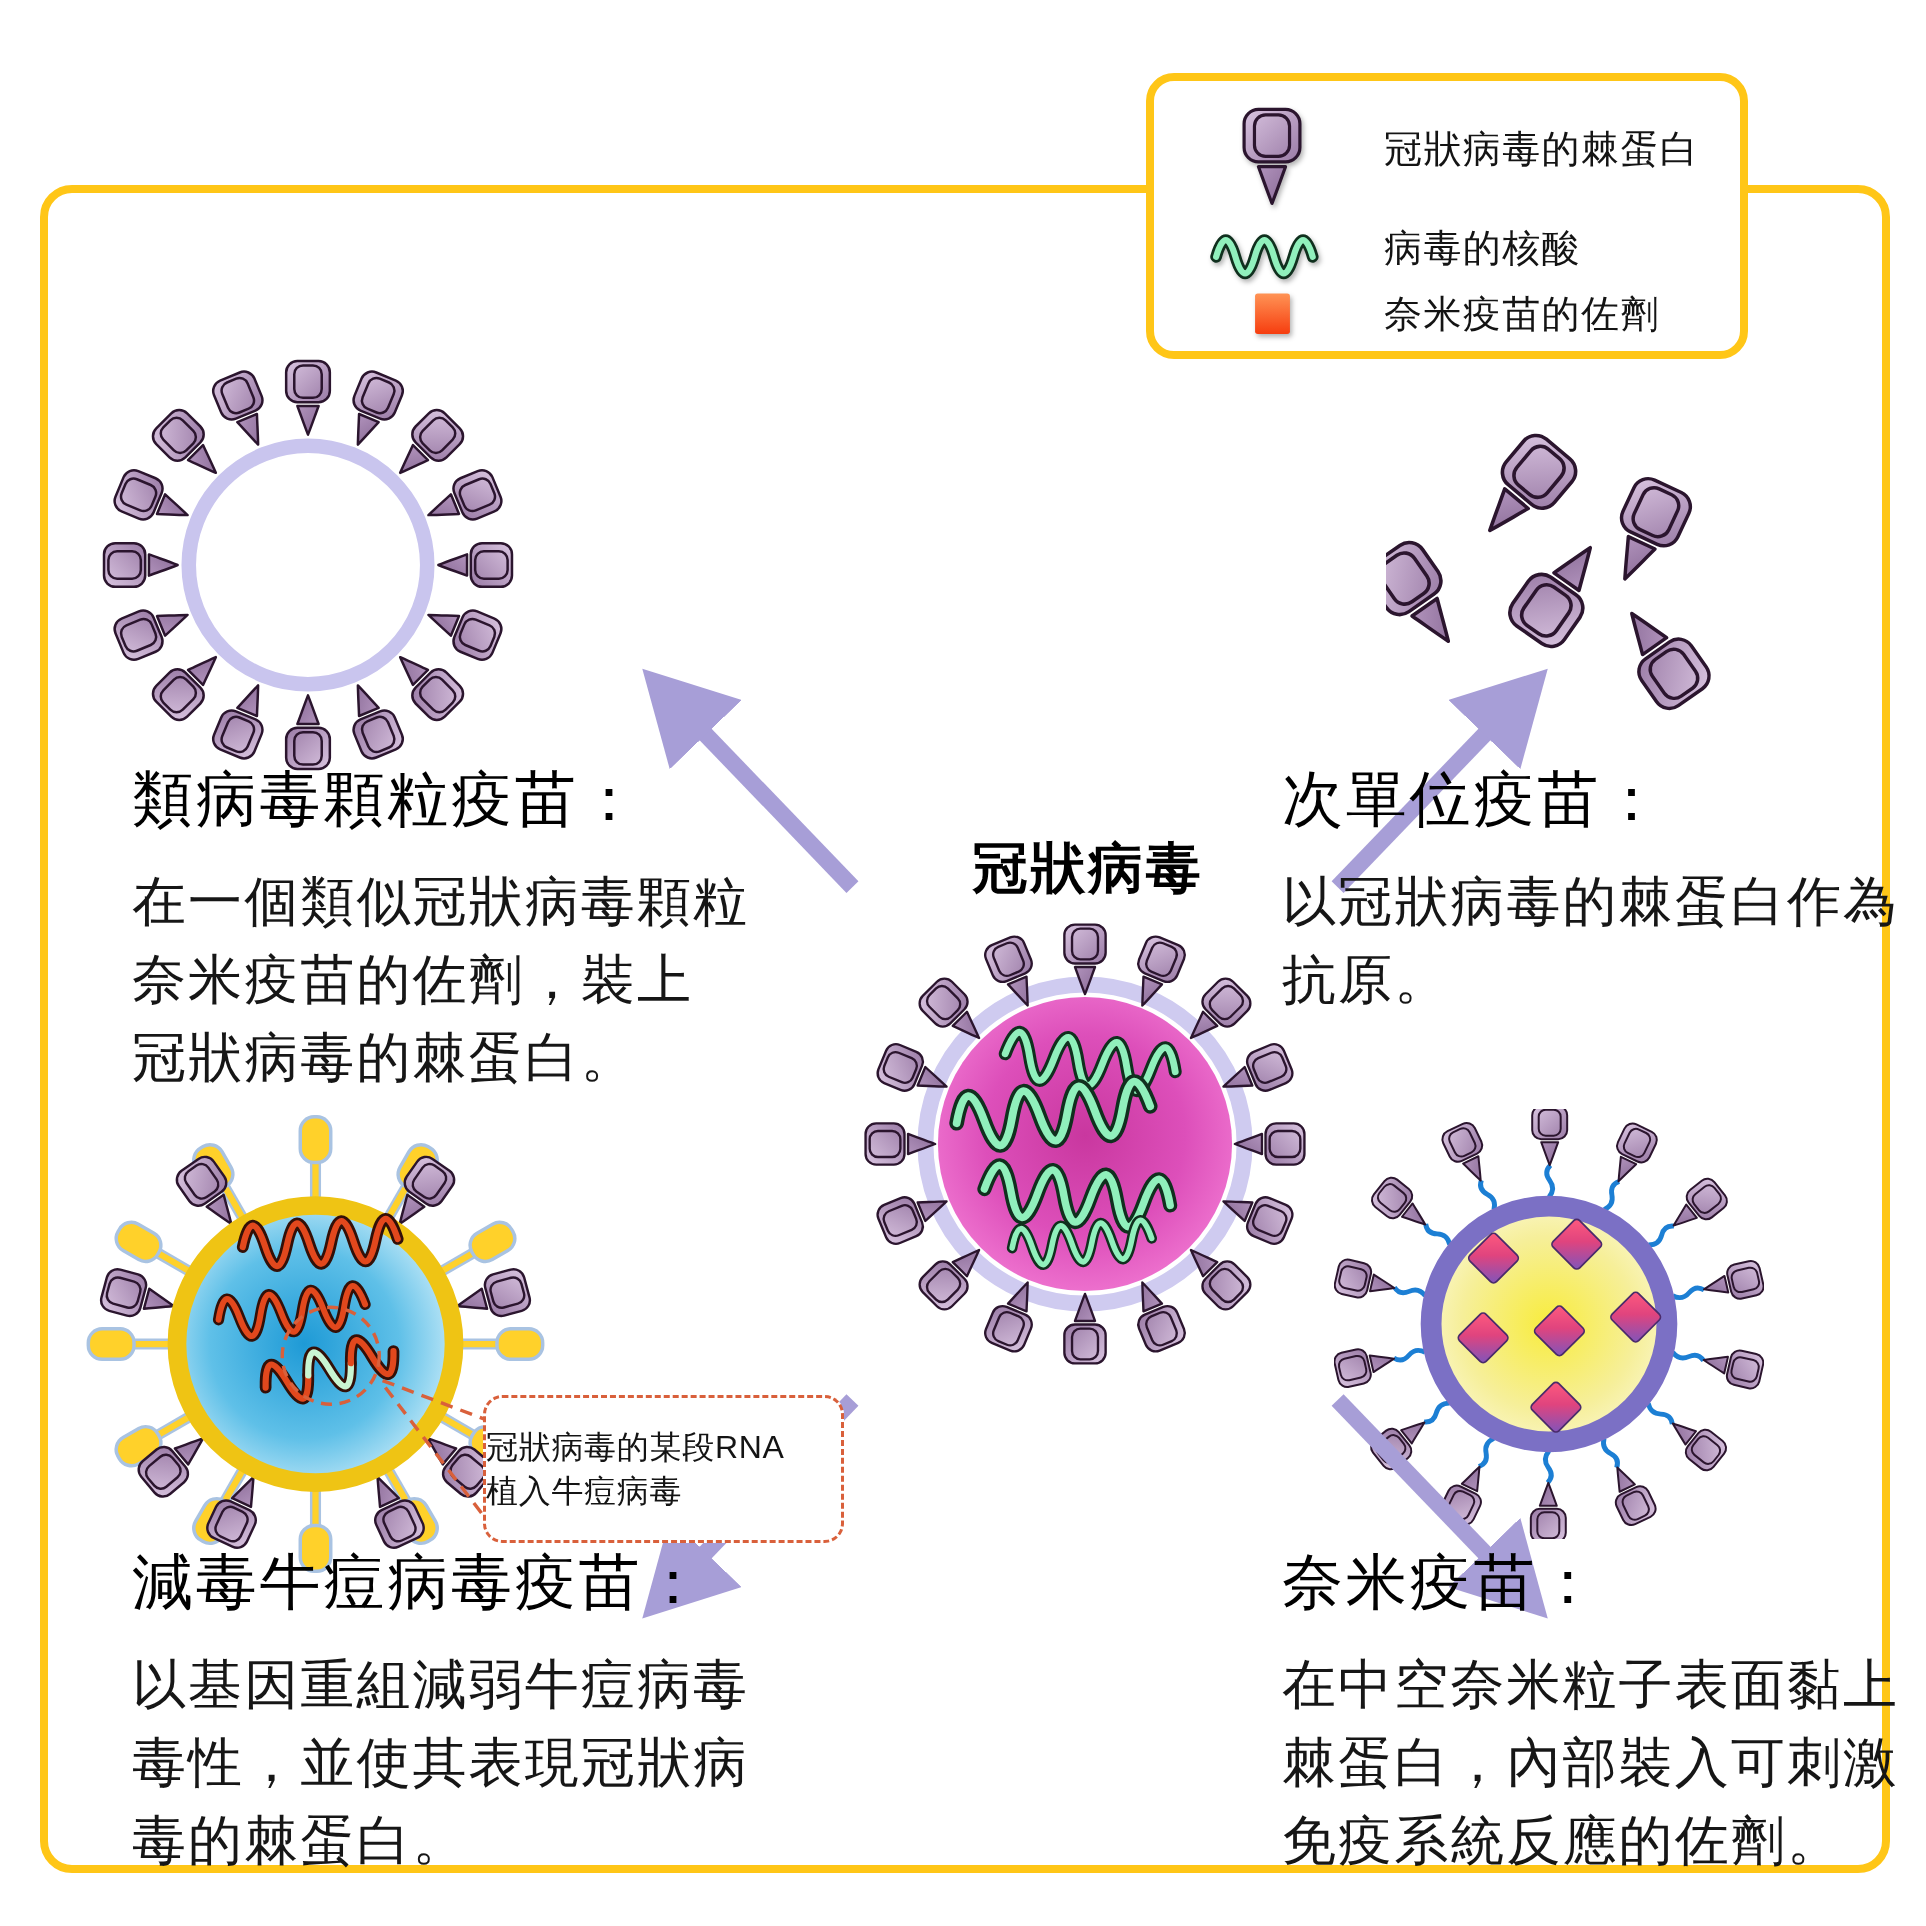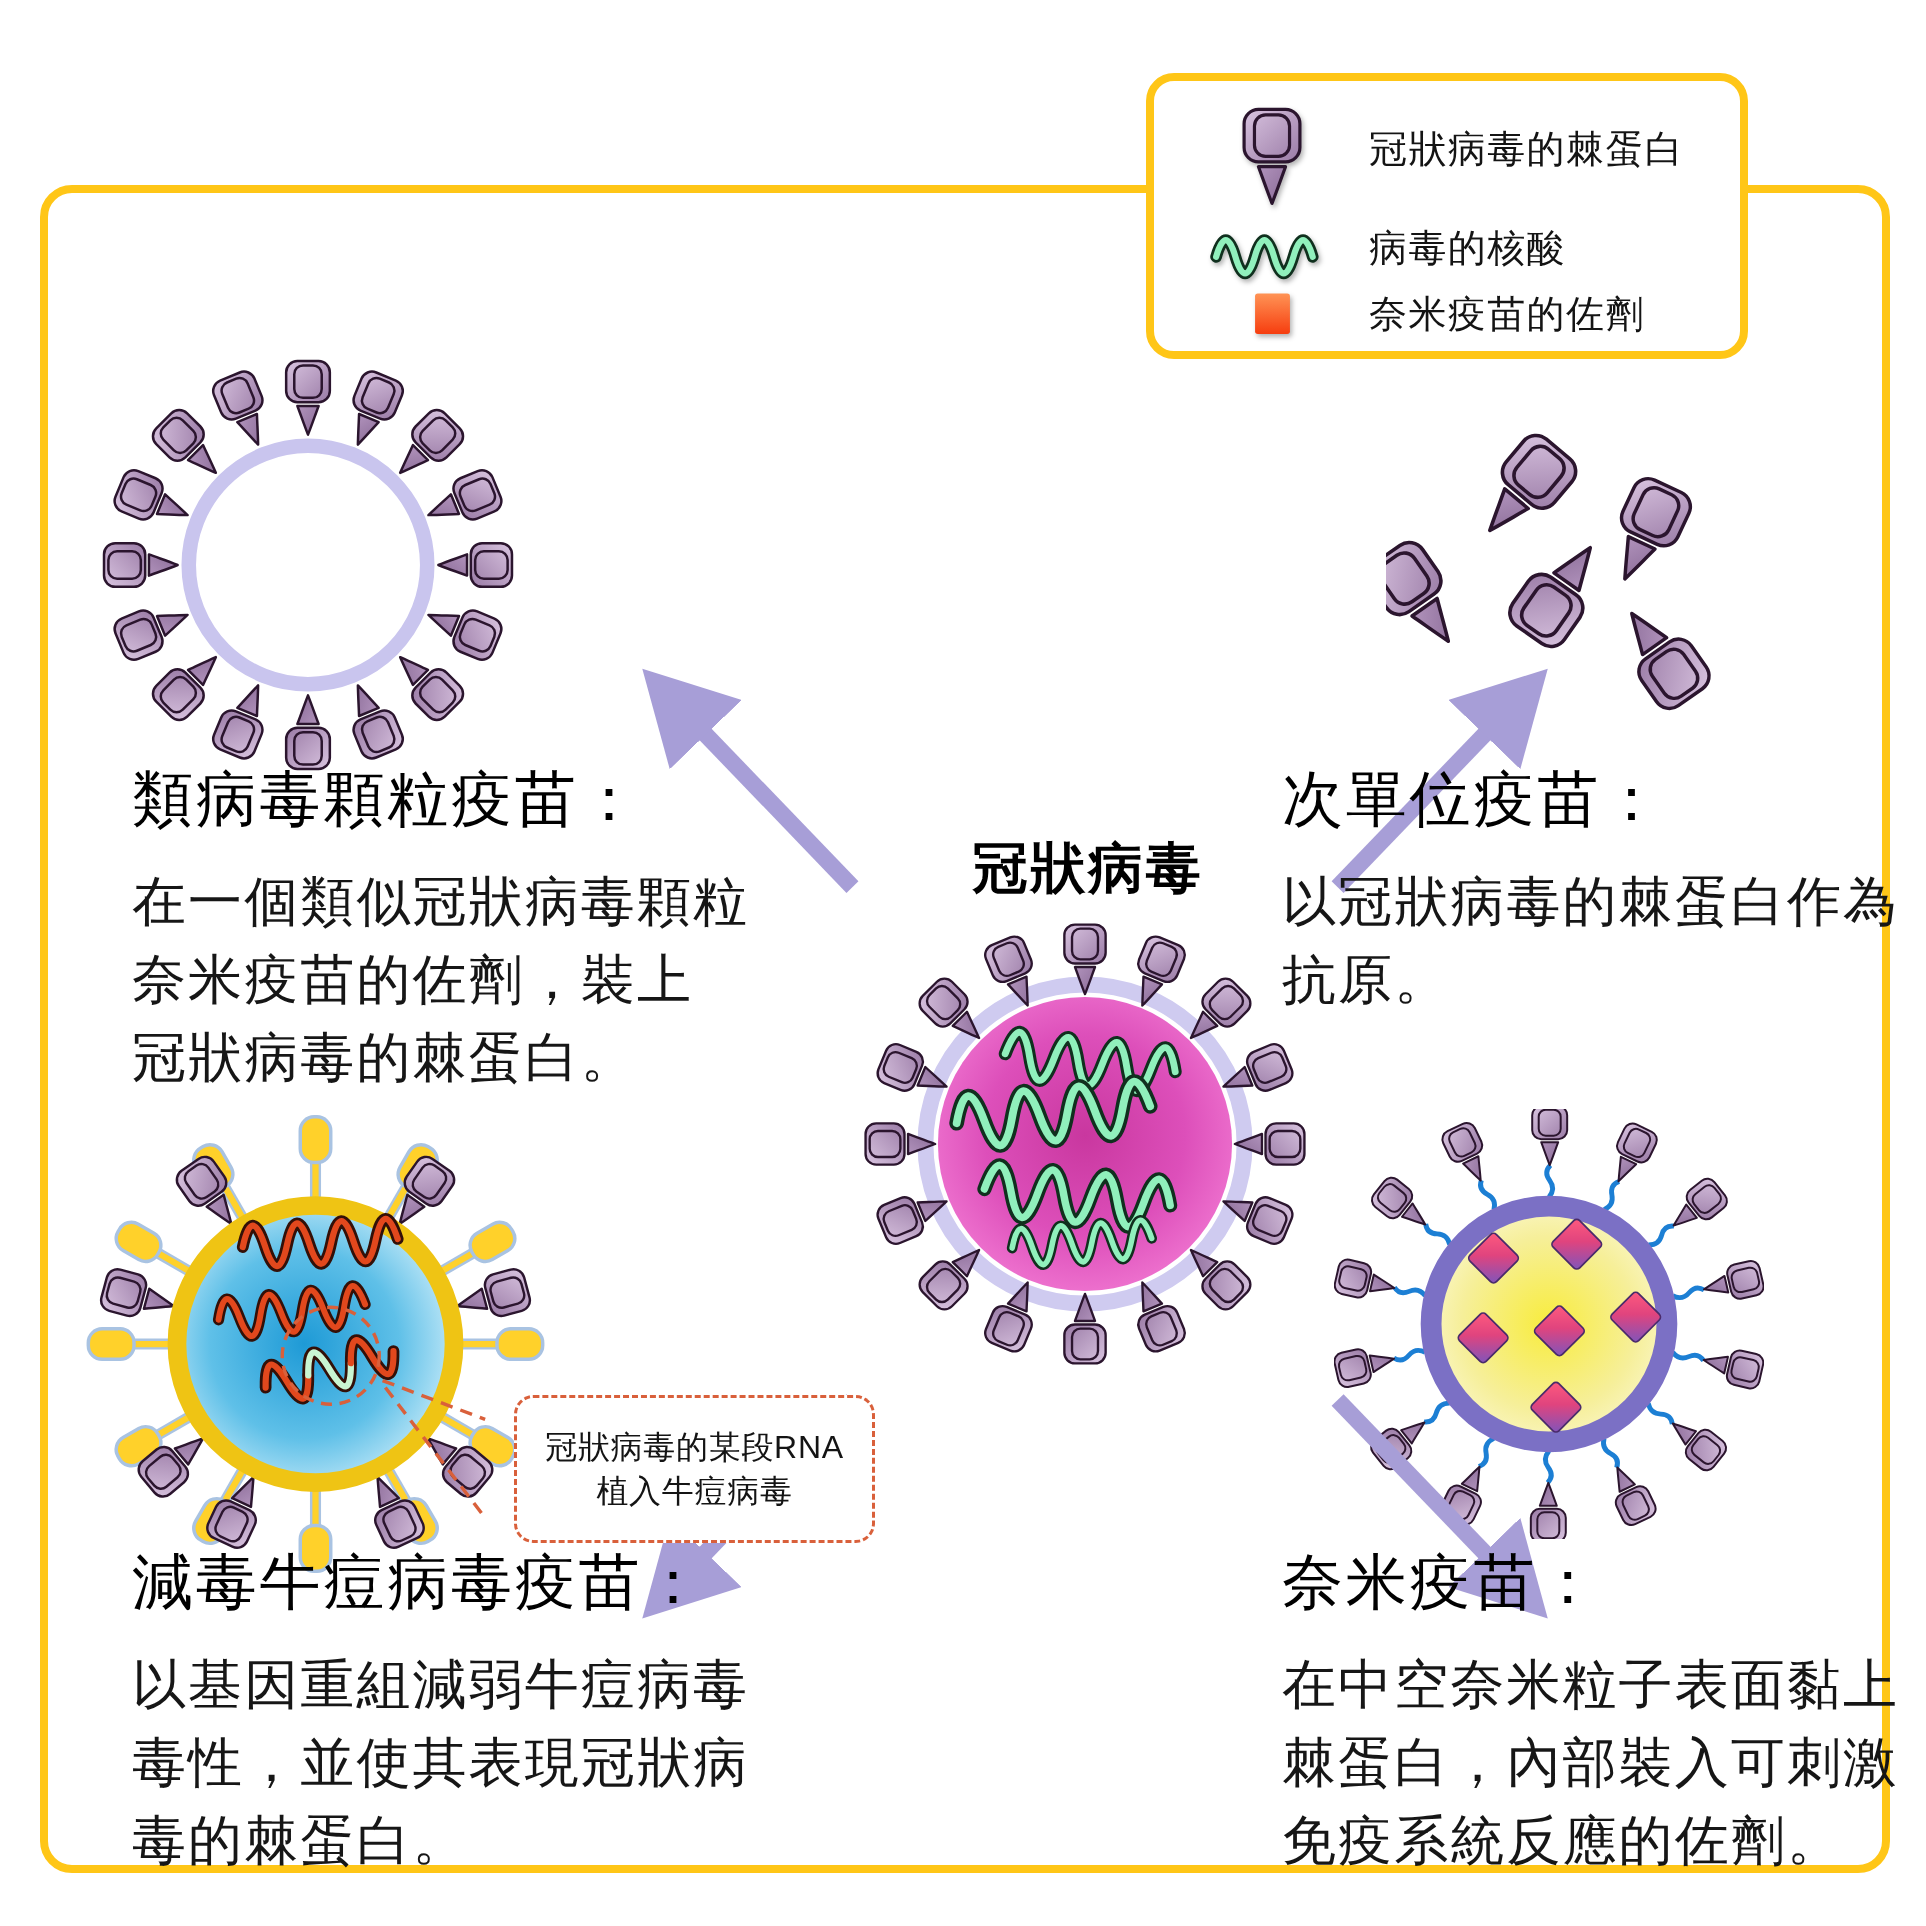--- a/index.html
+++ b/index.html
@@ -8,21 +8,21 @@
 
   
   .frame{position:absolute;left:40px;top:185px;width:1850px;height:1688px;box-sizing:border-box;
          border:8.3px solid #FFC617;border-radius:32px;}
   .title-box{position:absolute;left:28px;top:66px;width:733px;height:208px;background:#FFC617;
              border-radius:18px;display:flex;align-items:center;justify-content:center;}
   .title-box span{font-size:67px;font-weight:800;letter-spacing:2.8px;color:#0d0d0d;}
   .legend{position:absolute;left:1146px;top:73px;width:602px;height:286px;box-sizing:border-box;
           background:#fff;border:8.3px solid #FFC617;border-radius:28px;
           display:flex;flex-direction:column;justify-content:space-evenly;padding:4.2px 21px;}
-  .lrow{display:flex;align-items:center;}
+  .lrow{display:flex;align-items:center;gap:15px;}
   .licon{width:194px;display:flex;justify-content:center;align-items:center;}
   .licon svg{filter:drop-shadow(2.8px 3.5px 2.8px rgba(0,0,0,.30));}
   .llabel{font-size:38px;letter-spacing:1.4px;color:#141414;}
 
   
   .ill{position:absolute;}
   .rna use,.rna path{fill:none;stroke-linecap:round;stroke-linejoin:round;}
   .rna .o{stroke-width:17px;}
   .rna .c{stroke-width:9px;}
   .green .o{stroke:#10301e;}
@@ -35,21 +35,21 @@
   .arrow{stroke:#A79ED7;stroke-width:24px;}
 
   
   .block{position:absolute;width:700px;}
   .block h2{font-size:61px;font-weight:400;letter-spacing:2.8px;margin:0 0 21px 0;color:#000;}
   .block .bl{font-size:54px;line-height:78px;letter-spacing:2.1px;color:#161616;}
   .center-label{position:absolute;left:880px;top:832px;width:416px;text-align:center;
                 font-size:55px;font-weight:800;letter-spacing:2.8px;color:#000;}
   .callout{position:absolute;left:483px;top:1395px;width:361px;height:148px;box-sizing:border-box;
            border:3.5px dashed #D9603B;border-radius:19.4px;background:#fff;
-           display:flex;flex-direction:column;align-items:center;justify-content:center;margin-left:31px;}
+           display:flex;flex-direction:column;justify-content:center;}
   .callout div{font-size:32px;line-height:44px;letter-spacing:0.7px;color:#141414;}
 </style>
 </head>
 <body>
 
 <div id="canvas">
 
   <svg width="0" height="0" style="position:absolute" aria-hidden="true">
     <defs>
       <linearGradient id="gHead" x1="0" y1="0" x2="1" y2="1">

